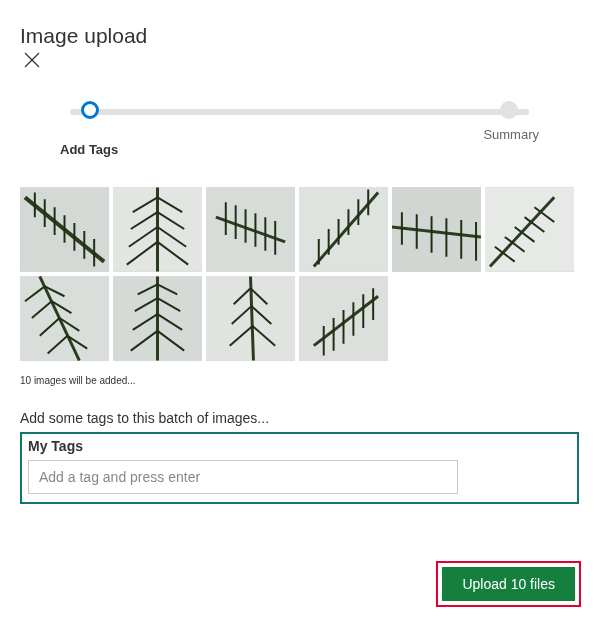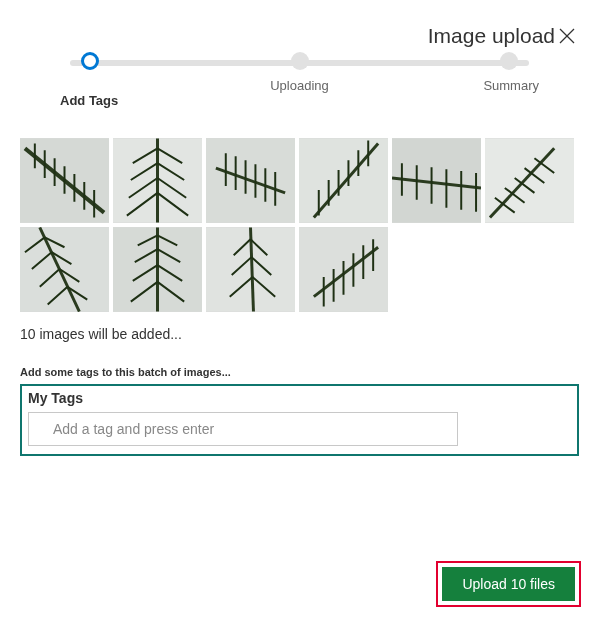--- a/index.html
+++ b/index.html
@@ -5,46 +5,46 @@
   * { box-sizing: border-box; margin: 0; padding: 0; }
   body {
     font-family: "Segoe UI", -apple-system, sans-serif;
     background: #fff;
     width: 599px;
     height: 625px;
     overflow: hidden;
     position: relative;
   }
   .dialog { padding: 24px 20px 20px 20px; }
-  .header { display: flex; justify-content: flex-end; align-items: flex-start; margin-bottom: 1px; }
+  .header { display: flex; justify-content: flex-end; align-items: flex-start; margin-bottom: 26px; flex-direction: column; }
   .title { font-size: 21px; font-weight: 400; color: #333; }
   .close-btn { background: none; border: none; cursor: pointer; padding: 4px; color: #333; }
   .close-btn svg { width: 16px; height: 16px; }
 
   .stepper { position: relative; margin: 0 40px 10px 40px; }
   .track { position: absolute; top: 8px; left: 10px; right: 10px; height: 6px; background: #e1e1e1; border-radius: 3px; }
   .steps { display: flex; justify-content: space-between; position: relative; }
   .step { display: flex; flex-direction: column; align-items: center; width: 60px; }
   .step-dot { width: 18px; height: 18px; border-radius: 50%; background: #e1e1e1; z-index: 1; }
   .step.active .step-dot { background: #fff; border: 3px solid #0078d4; width: 18px; height: 18px; }
   .step-label { font-size: 13px; color: #666; margin-top: 8px; white-space: nowrap; }
   .step.active .step-label { color: #333; font-weight: 600; }
   .step.left .step-label { align-self: flex-start; margin-top: 23px; }
   .step.right .step-label { align-self: flex-end; }
 
   .thumbs { display: flex; flex-wrap: wrap; gap: 4px; margin-top: 30px; margin-bottom: 14px; }
   .thumb { width: 89px; height: 85px; background: #d8dcd8; position: relative; overflow: hidden; }
   .thumb svg { width: 100%; height: 100%; display: block; }
 
-  .status-text { font-size: 14px; color: #333; margin-bottom: 24px; }
-  .prompt-text { font-size: 11px; font-weight: 700; color: #333; margin-bottom: 6px; }
+  .status-text { font-size: 10px; color: #333; margin-bottom: 24px; }
+  .prompt-text { font-size: 14px; font-weight: 400; color: #333; margin-bottom: 6px; }
 
   .highlight { border: 2px solid #0f766e; padding: 4px 6px 8px 6px; margin-bottom: 6px; }
   .label { font-size: 14px; font-weight: 700; color: #333; margin-bottom: 6px; }
-  .tag-input { width: 100%; max-width: 430px; padding: 8px 24px; font-size: 14px; border: 1px solid #c8c8c8; color: #333; outline: none; }
+  .tag-input { width: 100%; max-width: 430px; padding: 8px 10px; font-size: 14px; border: 1px solid #c8c8c8; color: #333; outline: none; }
   .tag-input::placeholder { color: #888; }
   .chips { margin-top: 10px; }
   .chip { display: inline-flex; align-items: center; background: #eaeaea; border-radius: 14px; padding: 4px 6px 4px 12px; font-size: 14px; color: #333; }
   .chip-remove { margin-left: 6px; background: #c8c8c8; border: none; border-radius: 50%; width: 18px; height: 18px; display: inline-flex; align-items: center; justify-content: center; cursor: pointer; }
   .chip-remove svg { width: 9px; height: 9px; }
 
   .footer { position: absolute; bottom: 18px; right: 18px; }
   .upload-wrap { border: 2px solid #e2002f; padding: 4px; display: inline-block; }
   .upload-btn { background: #15803d; color: #fff; border: none; padding: 9px 20px; font-size: 14px; cursor: pointer; }
 </style>
@@ -64,24 +64,20 @@
       </span>
     </button>
   </div>
 
   <div class="stepper">
     <div class="track"></div>
     <div class="steps">
       <div class="step left active">
         <div class="step-dot"></div>
         <div class="step-label">Add Tags</div>
-      </div>
-      <div class="step">
-        <div class="step-dot"></div>
-        <div class="step-label">Uploading</div>
       </div>
       <div class="step right">
         <div class="step-dot"></div>
         <div class="step-label">Summary</div>
       </div>
     </div>
   </div>
 
   <div class="thumbs">
 

